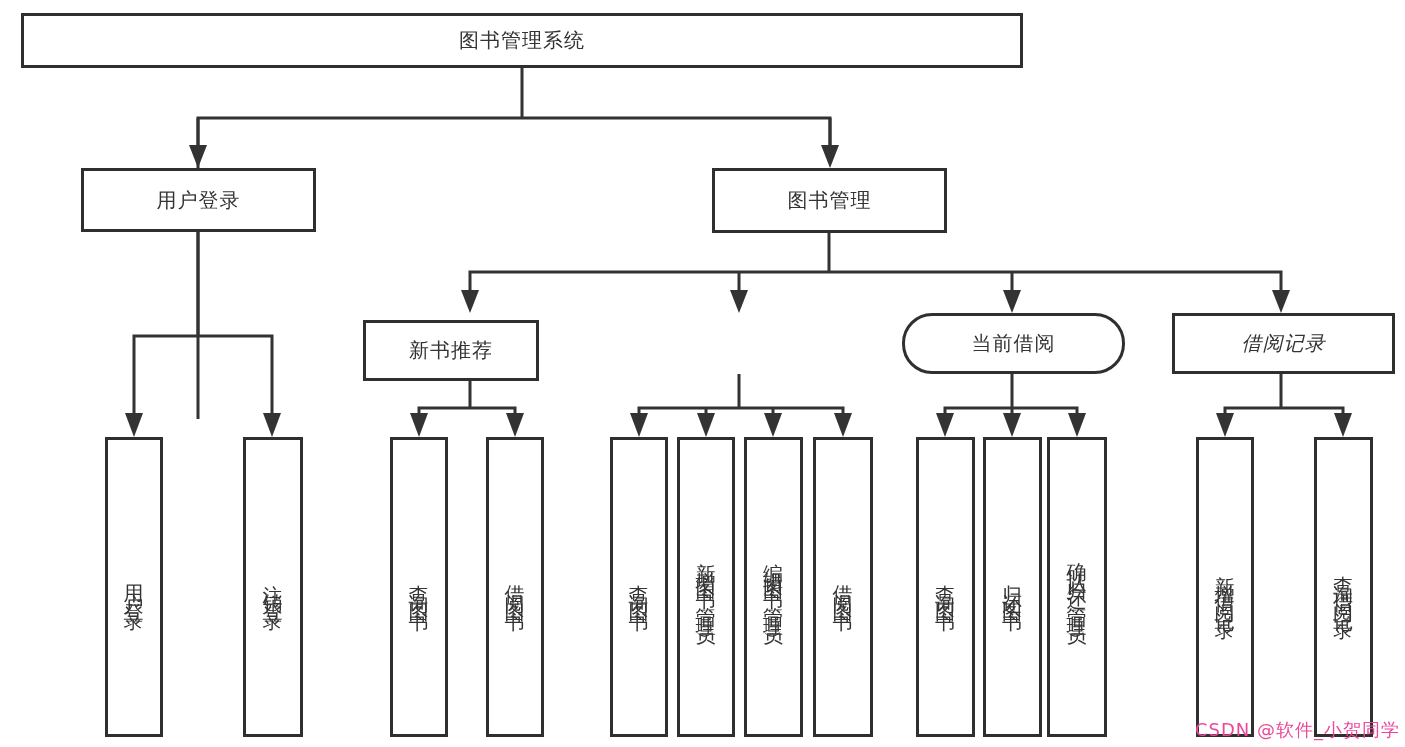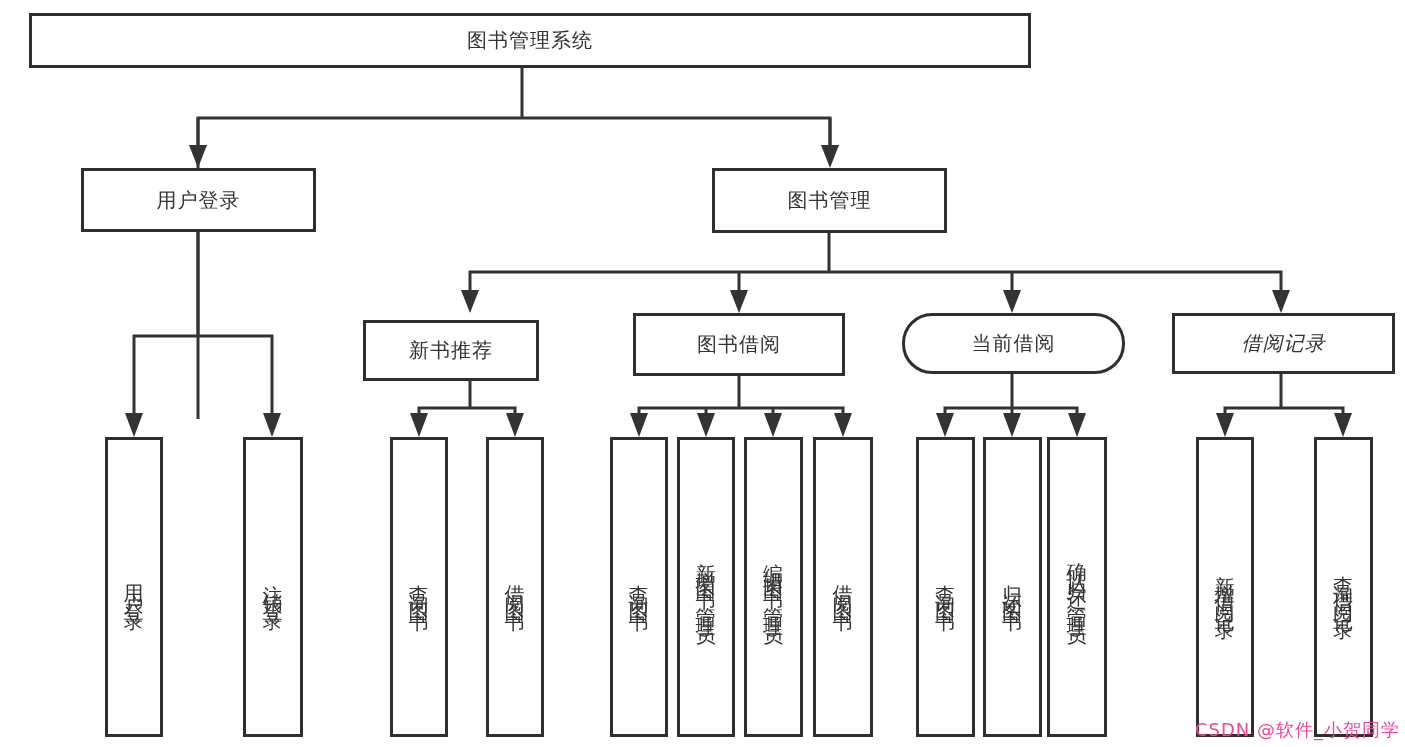--- a/index.html
+++ b/index.html
@@ -104,36 +104,33 @@
     <path class="cline" d="M1012,374 V408 M943.5,408 H1078.5 M945,408 V416 M1012,408 V416 M1077,408 V416"></path>
     <polygon class="ahead" points="936,413 954,413 945,437"></polygon>
     <polygon class="ahead" points="1003,413 1021,413 1012,437"></polygon>
     <polygon class="ahead" points="1068,413 1086,413 1077,437"></polygon>
 
     <path class="cline" d="M1281,374 V408 M1223.5,408 H1344.5 M1225,408 V416 M1343,408 V416"></path>
     <polygon class="ahead" points="1216,413 1234,413 1225,437"></polygon>
     <polygon class="ahead" points="1334,413 1352,413 1343,437"></polygon>
   </svg>
 
-  <div class="box hbox" style="left:21px; top:13px; width:1002px; height:55px;margin-left:8px;">
+  <div class="box hbox" style="left:21px; top:13px; width:1002px; height:55px;">
     <span>图书管理系统</span>
   </div>
 
   <div class="box hbox" style="left:81px; top:168px; width:235px; height:64px;">
     <span>用户登录</span>
   </div>
   <div class="box hbox" style="left:712px; top:168px; width:235px; height:65px;">
     <span>图书管理</span>
   </div>
 
   <div class="box hbox" style="left:363px; top:320px; width:176px; height:61px;">
     <span>新书推荐</span>
-  </div>
-  <div class="box hbox" style="left:633px; top:313px; width:212px; height:63px;">
-    <span>图书借阅</span>
   </div>
   <div class="box hbox" style="left:902px; top:313px; width:223px; height:61px;border-radius:30px;">
     <span>当前借阅</span>
   </div>
   <div class="box hbox" style="left:1172px; top:313px; width:223px; height:61px;font-style:italic;">
     <span>借阅记录</span>
   </div>
 
   <div class="box leaf" style="left:105px; width:58px;">
     <span class="vtext">用户登录</span>

